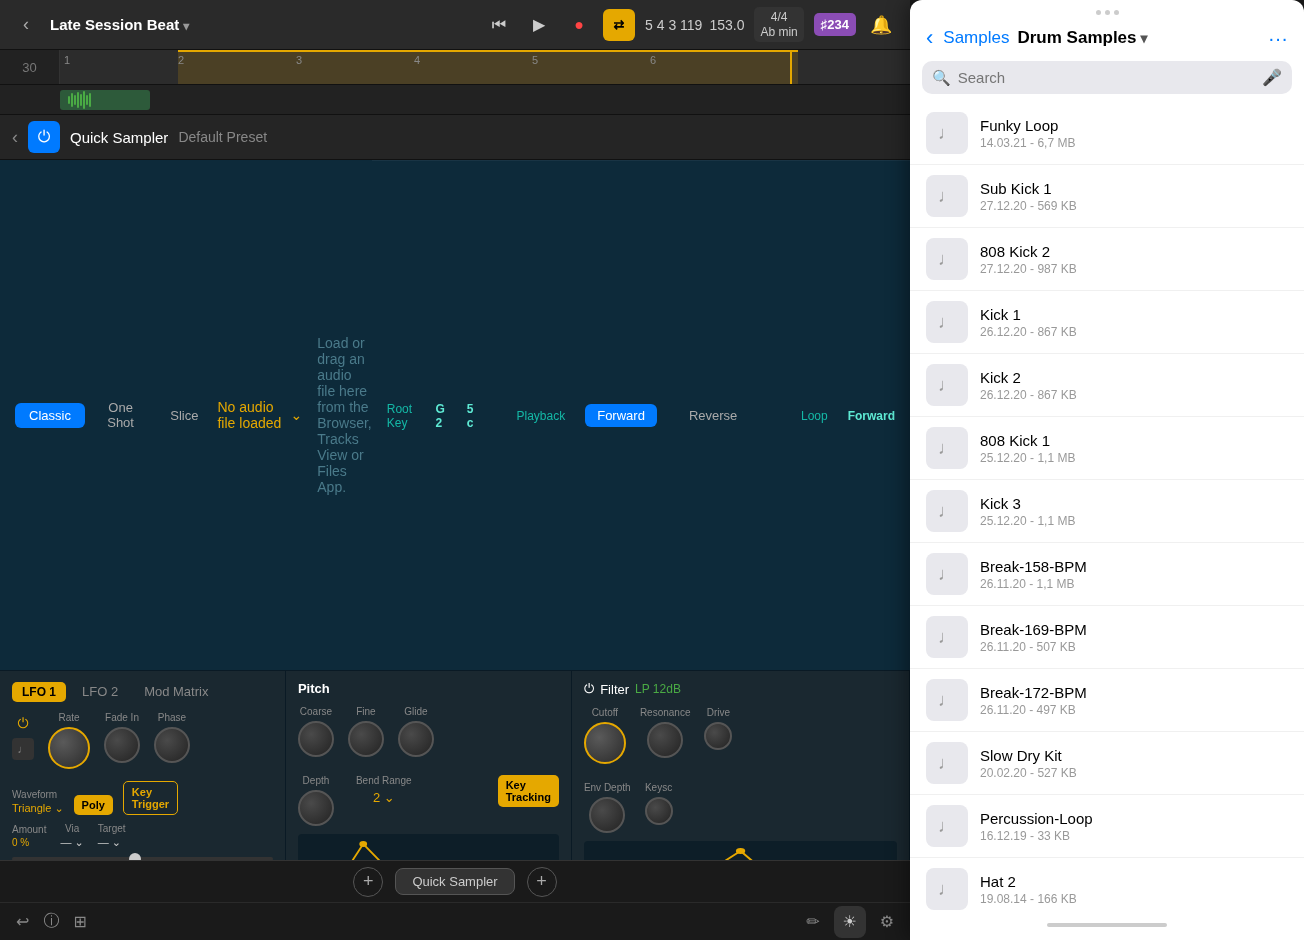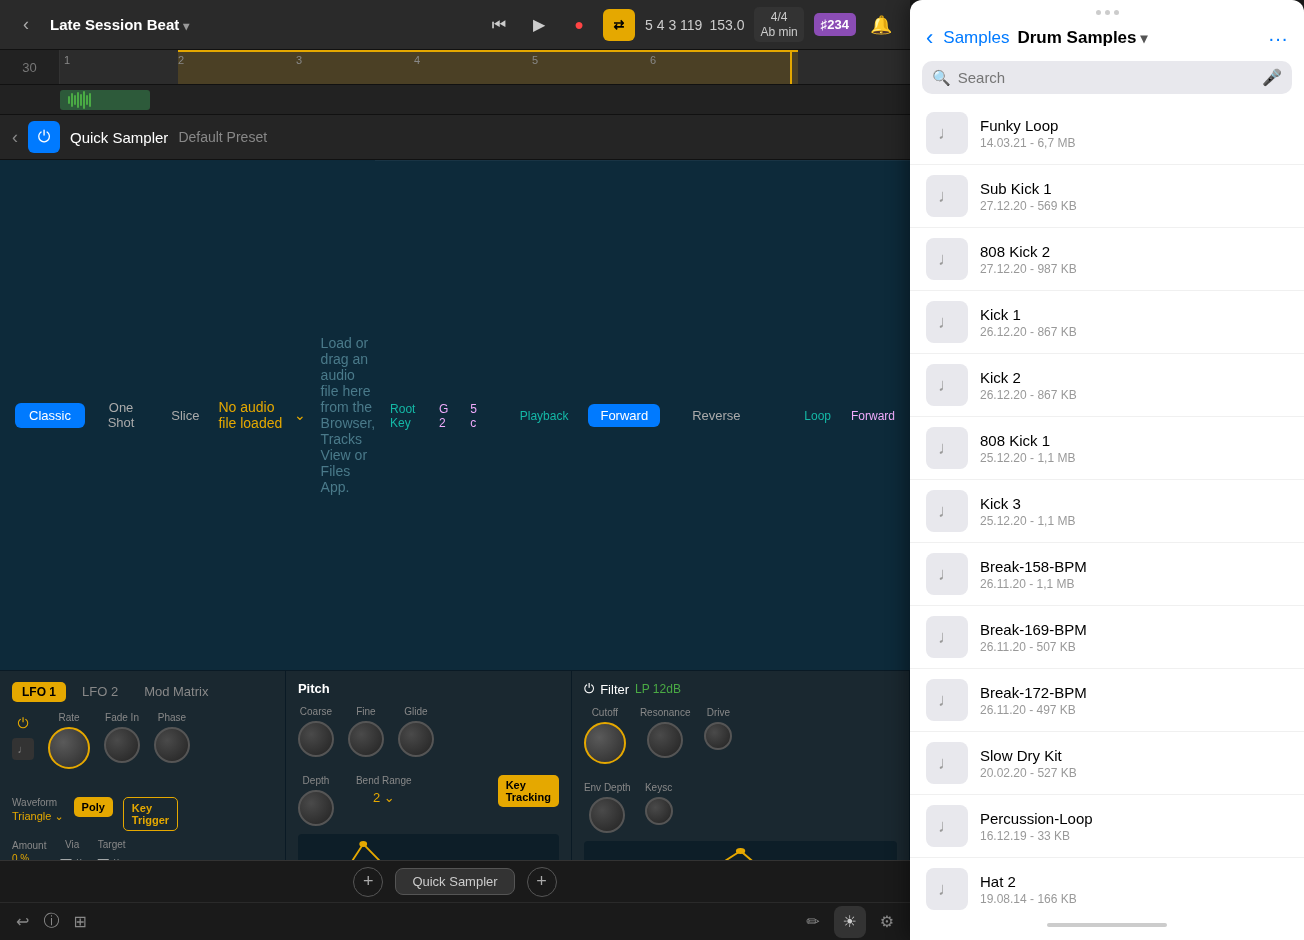--- a/index.html
+++ b/index.html
@@ -196,21 +196,21 @@
       padding: 8px 15px;
       display: flex;
       align-items: center;
       gap: 20px;
       color: #999;
       font-size: 12px;
       border-top: 1px solid rgba(255,255,255,0.05);
     }
     .ctrl-label { color: #14b8a6; }
     .ctrl-value { color: #ccc; }
-    .ctrl-blue { color: #f0abfc; font-weight: 400; }
+    .ctrl-blue { color: #5eead4; font-weight: 700; }
     .playback-btn {
       padding: 4px 12px;
       border-radius: 6px;
       font-size: 13px;
       font-weight: 500;
       cursor: pointer;
       border: none;
     }
     .playback-btn.active {
       background: #007aff;
@@ -673,21 +673,21 @@
         </div>
         <div class="knob-group">
           <span class="knob-label">Fade In</span>
           <div class="knob"></div>
         </div>
         <div class="knob-group">
           <span class="knob-label">Phase</span>
           <div class="knob"></div>
         </div>
       </div>
-      <div style="display:flex;align-items:flex-start;gap:10px;margin-top:20px;margin-bottom:8px">
+      <div style="display:flex;align-items:flex-end;gap:10px;margin-top:4px;margin-bottom:8px">
         <div style="display:flex;flex-direction:column;gap:2px">
           <span class="waveform-label">Waveform</span>
           <span class="waveform-value">Triangle ⌄</span>
         </div>
         <div class="sub-btn">Poly</div>
         <div class="sub-btn outline">Key<br>Trigger</div>
       </div>
       <div style="display:flex;align-items:center;gap:14px">
         <div style="display:flex;flex-direction:column;gap:2px">
           <span class="knob-label">Amount</span>

